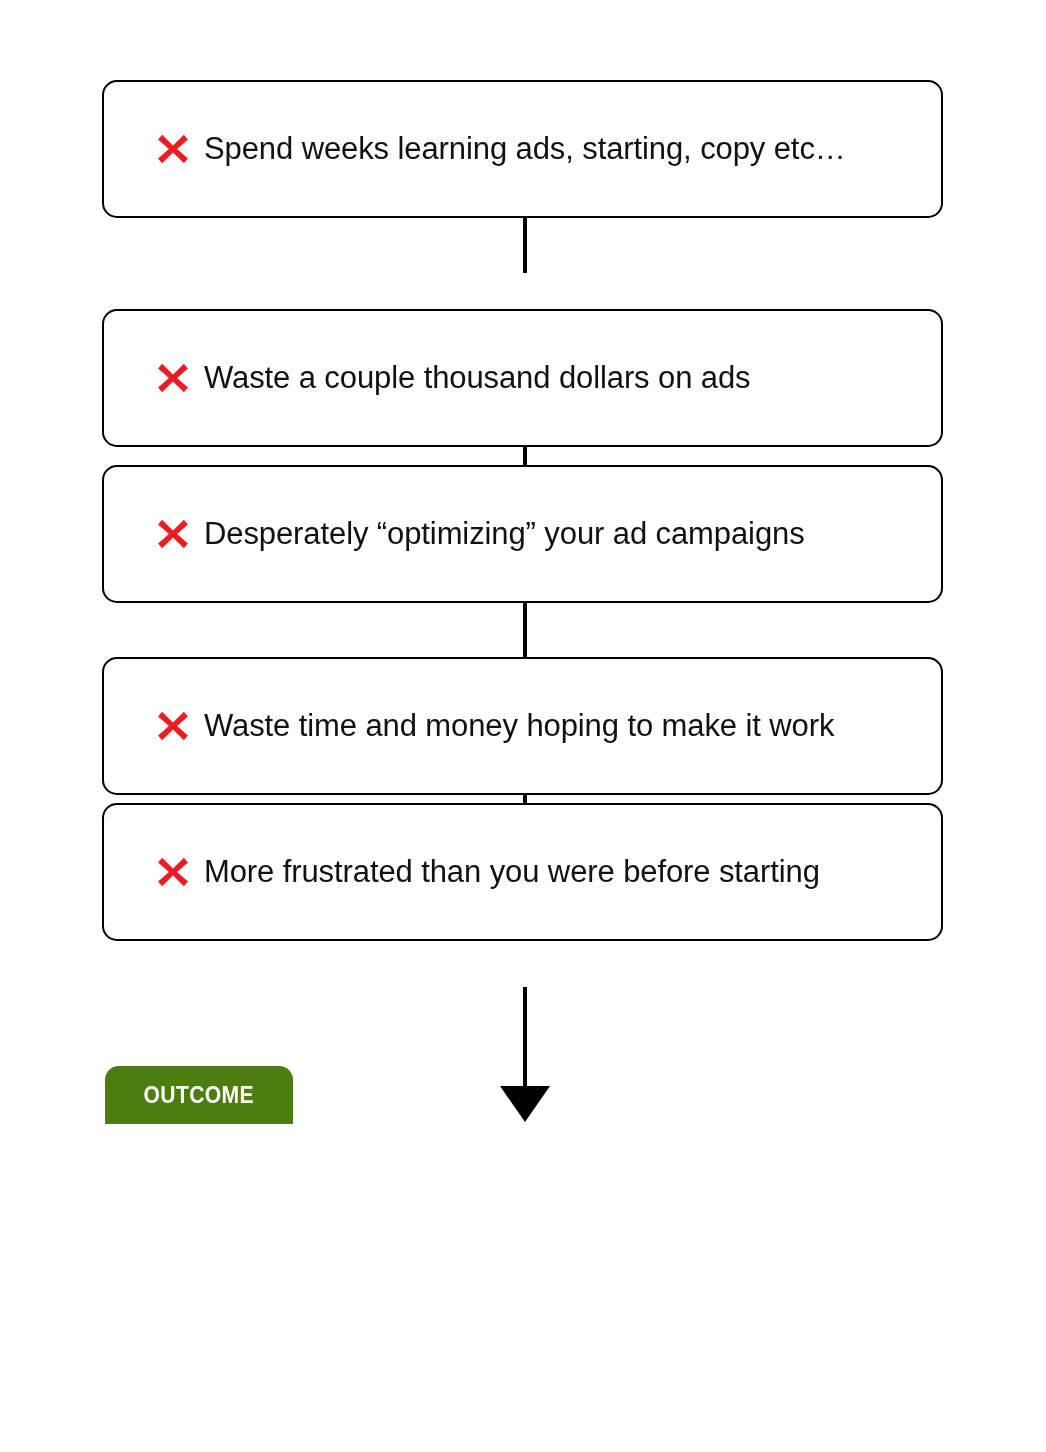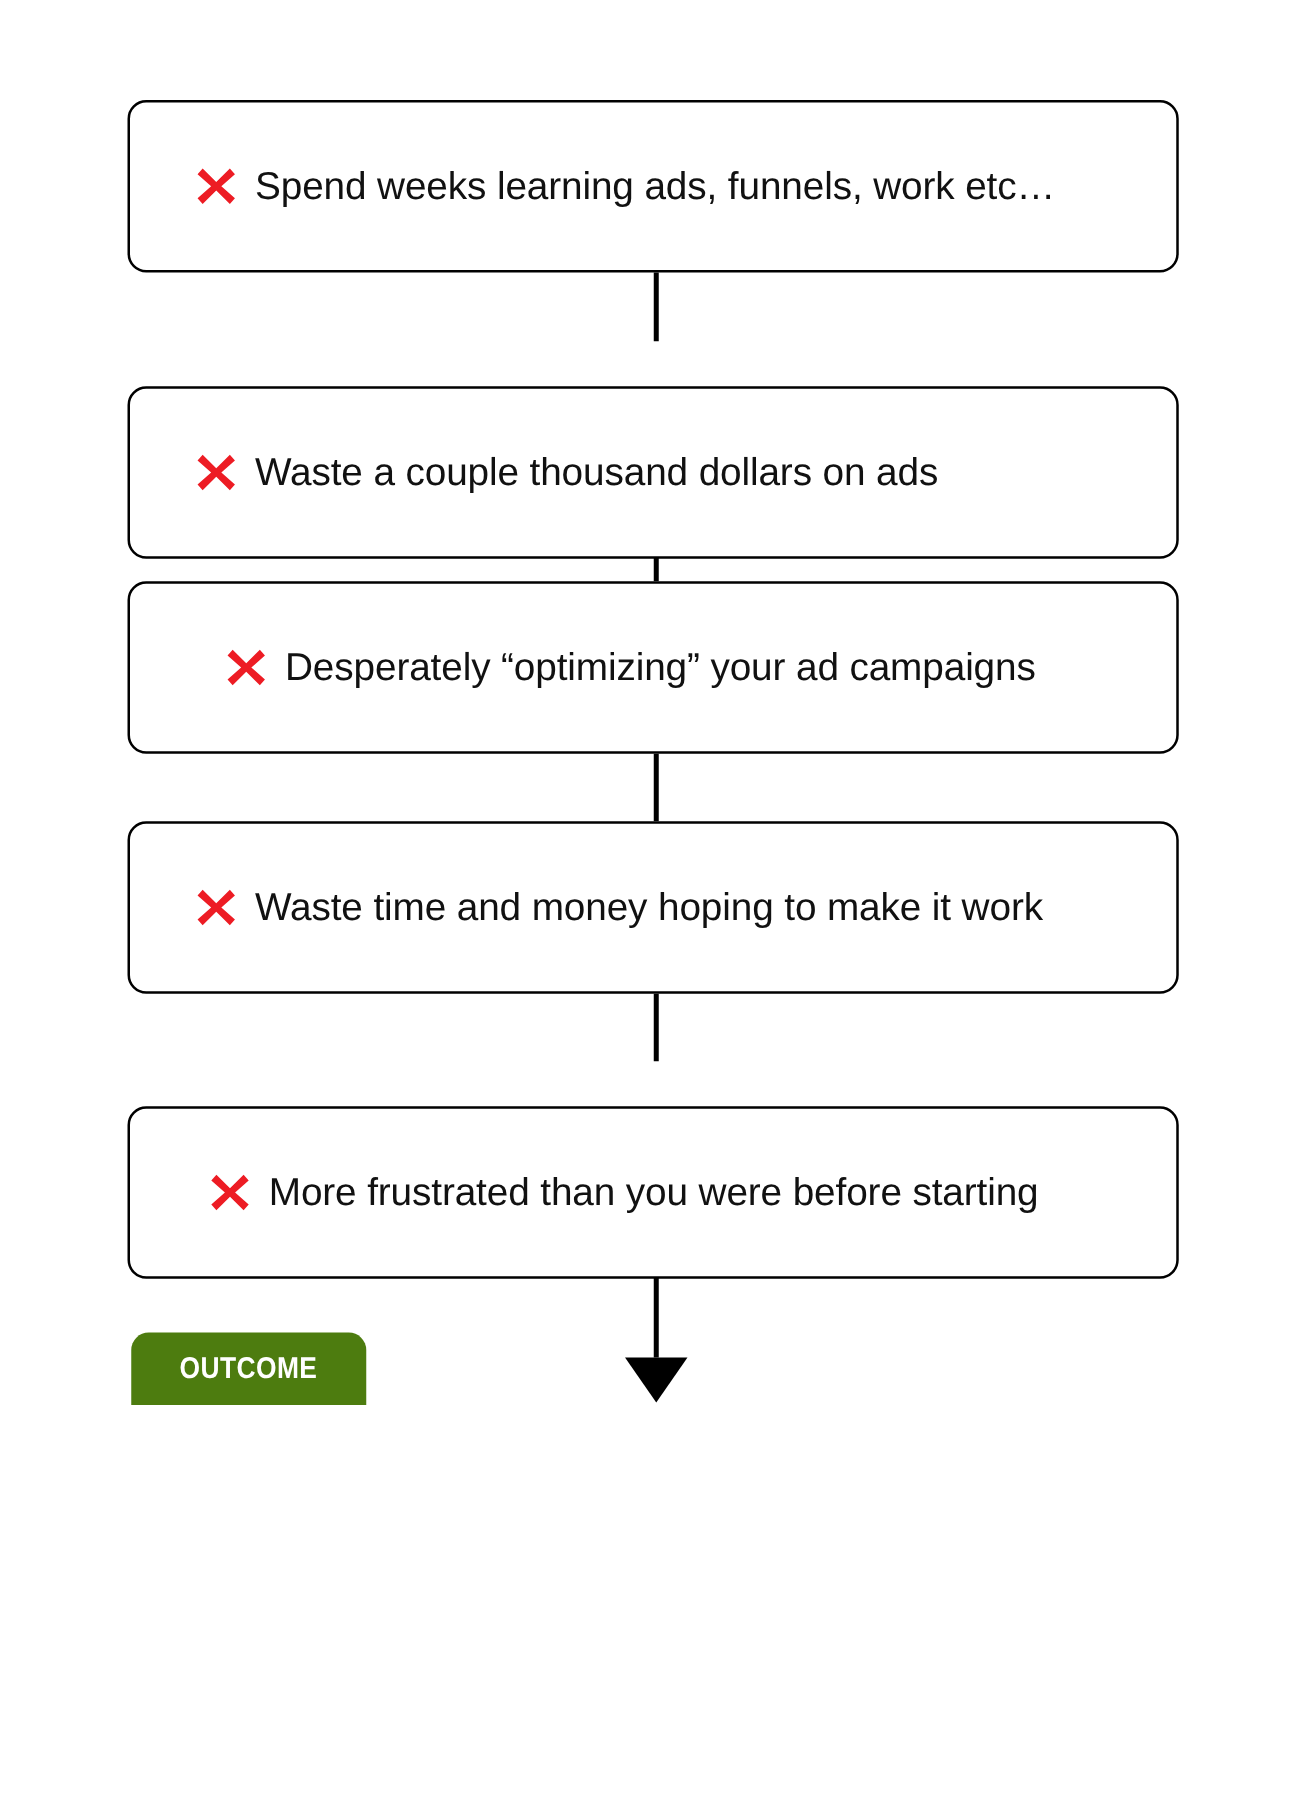--- a/index.html
+++ b/index.html
@@ -145,52 +145,52 @@
   <div class="connector" style="top:795px;height:54px;"></div>
 
   <div class="arrow-stem" style="top:987px;height:99px;"></div>
   <div class="arrow-head" style="top:1086px;"></div>
 
   <div class="step-box" style="top:80px;">
     <div class="step-inner">
       <svg class="x-icon" viewBox="0 0 100 100" aria-hidden="true">
         <path d="M18 8 L50 40 L82 8 L94 22 L62 50 L94 78 L82 92 L50 60 L18 92 L6 78 L38 50 L6 22 Z" fill="#ED1C24"></path>
       </svg>
-      <span class="step-label">Spend weeks learning ads, funnels, work etc…</span>
+      <span class="step-label">Spend weeks learning ads, starting, copy etc…</span>
     </div>
   </div>
 
   <div class="step-box" style="top:273px;margin-top:36px;">
     <div class="step-inner">
       <svg class="x-icon" viewBox="0 0 100 100" aria-hidden="true">
         <path d="M18 8 L50 40 L82 8 L94 22 L62 50 L94 78 L82 92 L50 60 L18 92 L6 78 L38 50 L6 22 Z" fill="#ED1C24"></path>
       </svg>
       <span class="step-label">Waste a couple thousand dollars on ads</span>
     </div>
   </div>
 
-  <div class="step-box" style="top:465px;padding-left:24px;">
+  <div class="step-box" style="top:465px;">
     <div class="step-inner">
       <svg class="x-icon" viewBox="0 0 100 100" aria-hidden="true">
         <path d="M18 8 L50 40 L82 8 L94 22 L62 50 L94 78 L82 92 L50 60 L18 92 L6 78 L38 50 L6 22 Z" fill="#ED1C24"></path>
       </svg>
       <span class="step-label">Desperately “optimizing” your ad campaigns</span>
     </div>
   </div>
 
   <div class="step-box" style="top:657px;">
     <div class="step-inner">
       <svg class="x-icon" viewBox="0 0 100 100" aria-hidden="true">
         <path d="M18 8 L50 40 L82 8 L94 22 L62 50 L94 78 L82 92 L50 60 L18 92 L6 78 L38 50 L6 22 Z" fill="#ED1C24"></path>
       </svg>
       <span class="step-label">Waste time and money hoping to make it work</span>
     </div>
   </div>
 
-  <div class="step-box" style="top:885px;padding-left:11px;">
+  <div class="step-box" style="top:803px;">
     <div class="step-inner">
       <svg class="x-icon" viewBox="0 0 100 100" aria-hidden="true">
         <path d="M18 8 L50 40 L82 8 L94 22 L62 50 L94 78 L82 92 L50 60 L18 92 L6 78 L38 50 L6 22 Z" fill="#ED1C24"></path>
       </svg>
       <span class="step-label">More frustrated than you were before starting</span>
     </div>
   </div>
 
   <div class="outcome-badge">
     <span class="outcome-badge-text">OUTCOME</span>

